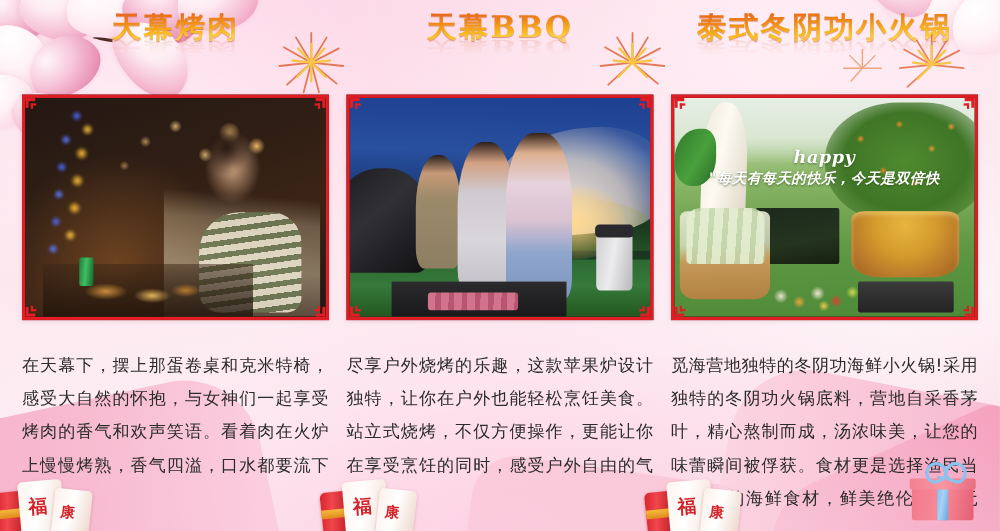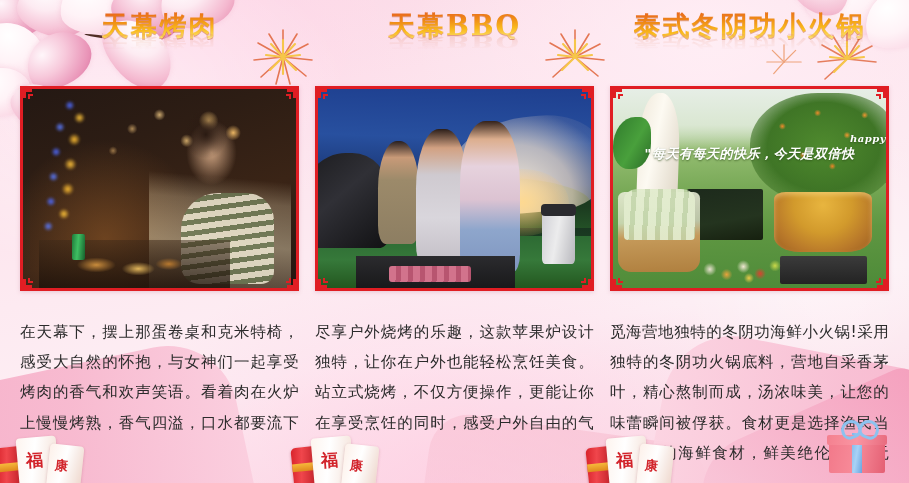--- a/index.html
+++ b/index.html
@@ -399,25 +399,24 @@
   }
   .p3-overlay {
     position: absolute; left: 0; right: 0; top: 22%;
     text-align: center;
     z-index: 4;
   }
   .p3-happy {
     font-family: "DejaVu Serif", "Liberation Serif", serif;
     font-style: italic;
     font-weight: bold;
-    font-size: 10px;
+    font-size: 16px;
     color: #ffffff;
     text-shadow: 0 1px 2px rgba(40,70,20,0.6);
     letter-spacing: 0.5px;
-    text-align: right;
   }
   .p3-slogan {
     margin-top: 1px;
     font-size: 13px;
     font-weight: bold;
     color: #ffffff;
     text-shadow: 0 1px 2px rgba(40,70,20,0.65);
     letter-spacing: 0.5px;
     white-space: nowrap;
     font-style: italic;

